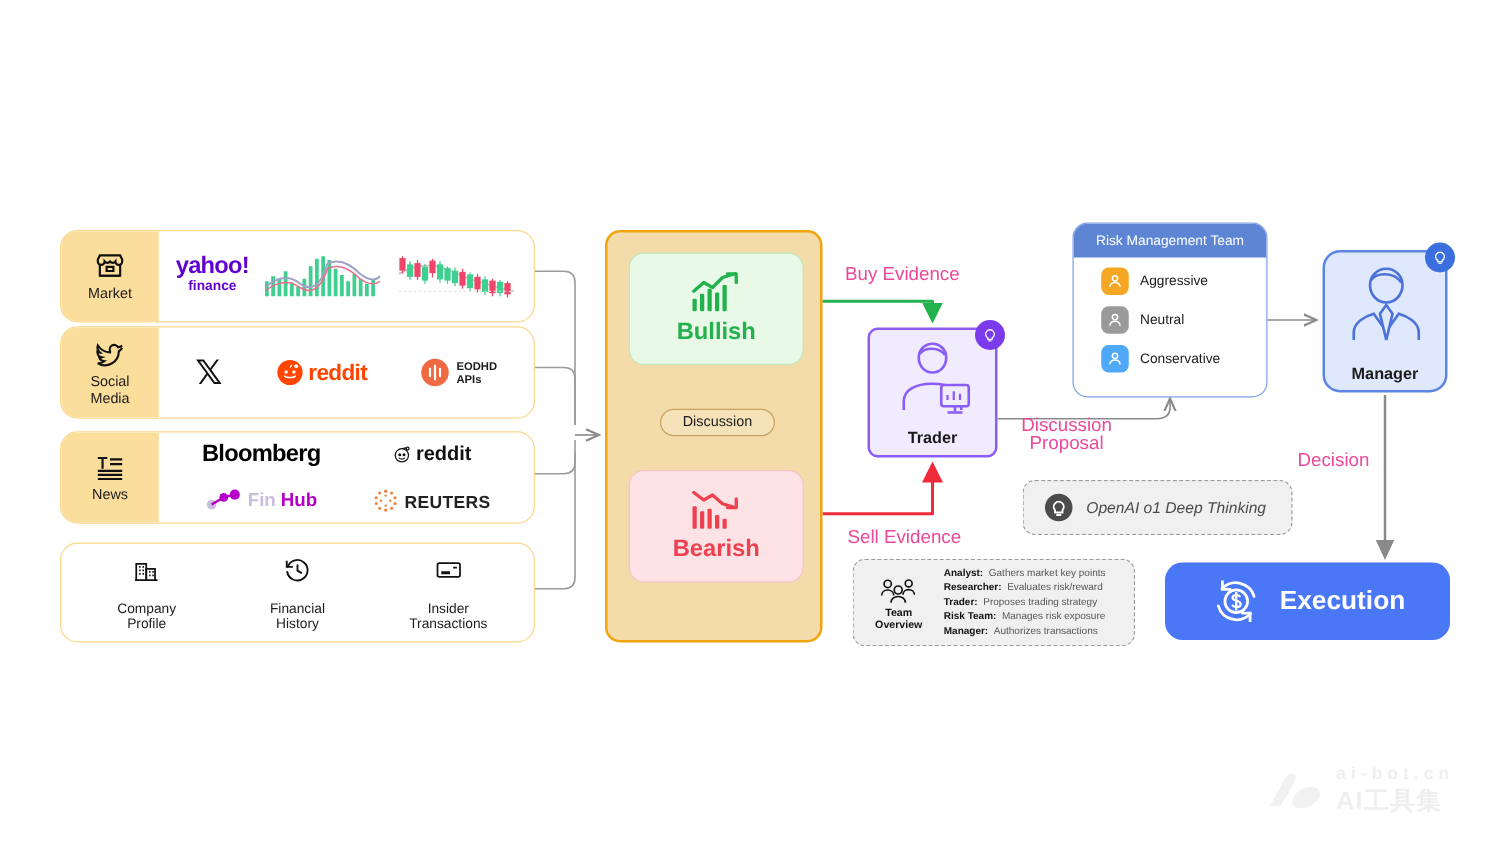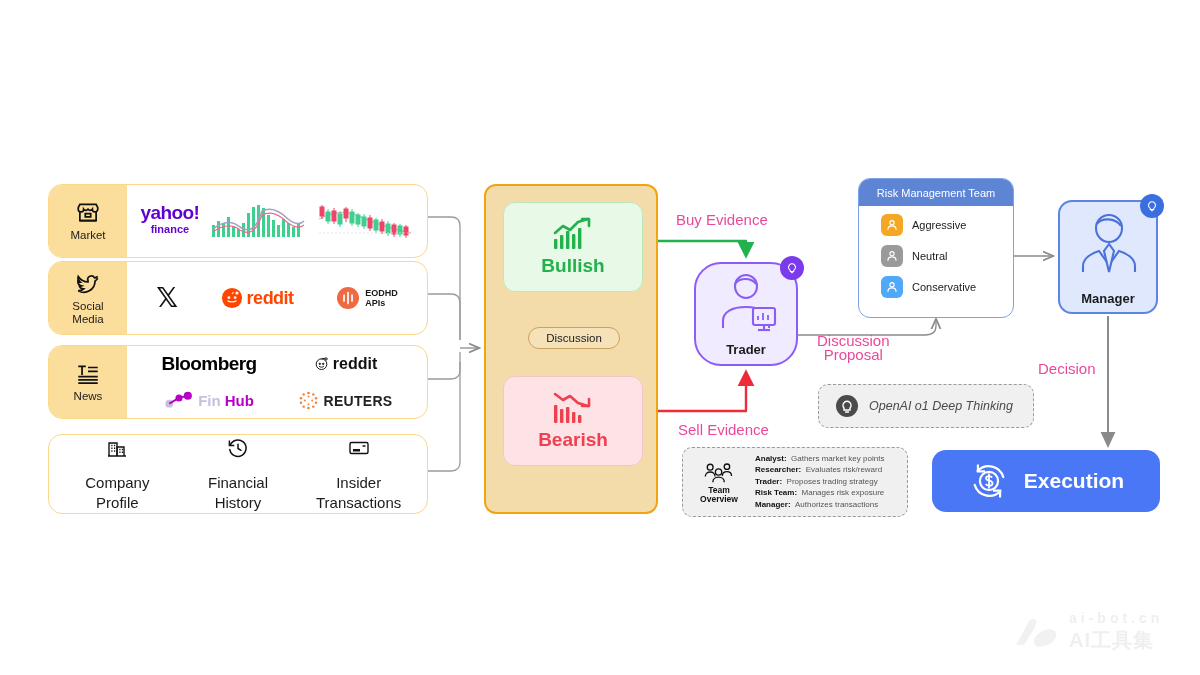--- a/index.html
+++ b/index.html
@@ -28,41 +28,41 @@
                color:#ff4500;letter-spacing:-.5px;}
   .logo-eodhd{display:flex;align-items:center;gap:5px;}
   .logo-eodhd .txt{font-size:9px;font-weight:bold;line-height:10px;color:#1b1b1b;}
   .logo-bloomberg{font-size:19px;font-weight:bold;color:#000;letter-spacing:-.6px;}
   .logo-reddit2{display:flex;align-items:center;gap:3px;font-size:16px;font-weight:600;color:#111;}
   .logo-finhub{display:flex;align-items:center;gap:4px;font-size:15px;font-weight:bold;}
   .logo-finhub .a{color:#c9bede;}.logo-finhub .b{color:#b600c8;}
   .logo-reuters{display:flex;align-items:center;gap:5px;font-size:14px;font-weight:600;
                 color:#222;letter-spacing:.3px;}
   .fund-item{display:flex;flex-direction:column;align-items:center;gap:4px;width:86px;}
-  .fund-item .cap{font-size:15px;line-height:20px;text-align:center;color:#1b1b1b;margin-top:9px;}
+  .fund-item .cap{font-size:11px;line-height:12px;text-align:center;color:#1b1b1b;margin-top:9px;}
 
   
   #researcher{left:484px;top:184px;width:174px;height:330px;background:#f4dbaa;
               border:2px solid #f0a50f;border-radius:12px;box-sizing:border-box;overflow:hidden;}
   #researcher .foot{position:absolute;left:0;right:0;bottom:0;height:36px;background:#f5a416;
                     color:#fff;font-size:12.5px;display:flex;align-items:center;justify-content:center;}
   .stance{position:absolute;left:17px;width:140px;height:90px;border-radius:12px;
           box-sizing:border-box;display:flex;flex-direction:column;align-items:center;
           justify-content:center;gap:4px;}
   #bullish{top:16px;background:#e9f9e7;border:1.5px solid #bfe8b8;}
   #bearish{top:190px;background:#fde3e6;border:1.5px solid #f7c3c9;}
   .stance .name{font-size:19px;font-weight:bold;}
   #bullish .name{color:#22b14c;} #bearish .name{color:#ef4050;}
   #discussion{position:absolute;left:42px;top:141px;width:92px;height:22px;border-radius:11px;
               background:#f6e2b9;border:1.2px solid #caa25f;box-sizing:border-box;
               display:flex;align-items:center;justify-content:center;font-size:11.5px;color:#1b1b1b;}
 
   
   #trader{left:694px;top:262px;width:104px;height:104px;background:#f0ebfe;
-          border:2px solid #8b5cf6;border-radius:27px;box-sizing:border-box;}
+          border:2px solid #8b5cf6;border-radius:8px;box-sizing:border-box;}
   #trader .cap{position:absolute;left:0;right:0;bottom:7px;text-align:center;
                font-size:13px;font-weight:600;color:#1b1b1b;}
   .bulb{position:absolute;width:24px;height:24px;border-radius:50%;display:flex;
         align-items:center;justify-content:center;}
   #trader .bulb{right:-8px;top:-8px;background:#7c3aed;}
   #manager .bulb{right:-8px;top:-8px;background:#3b6fe0;}
 
   
   #riskteam{left:858px;top:178px;width:156px;height:140px;background:#ffffff;
             border:1.5px solid #7da2e8;border-radius:12px;box-sizing:border-box;overflow:hidden;}

